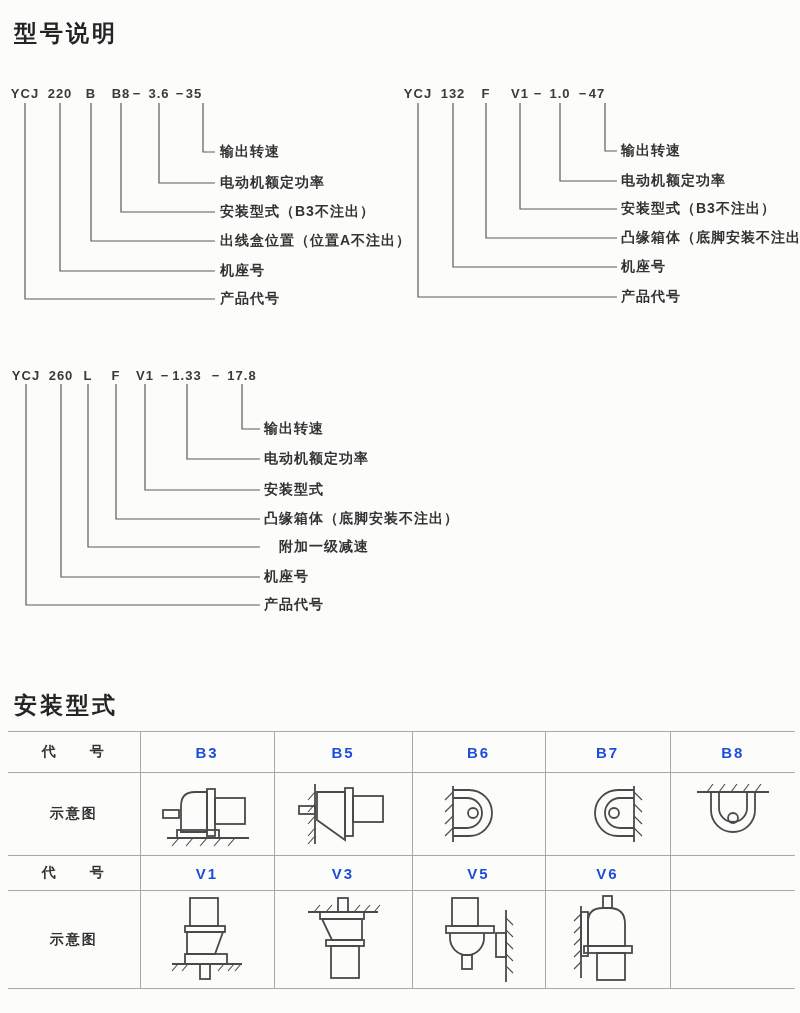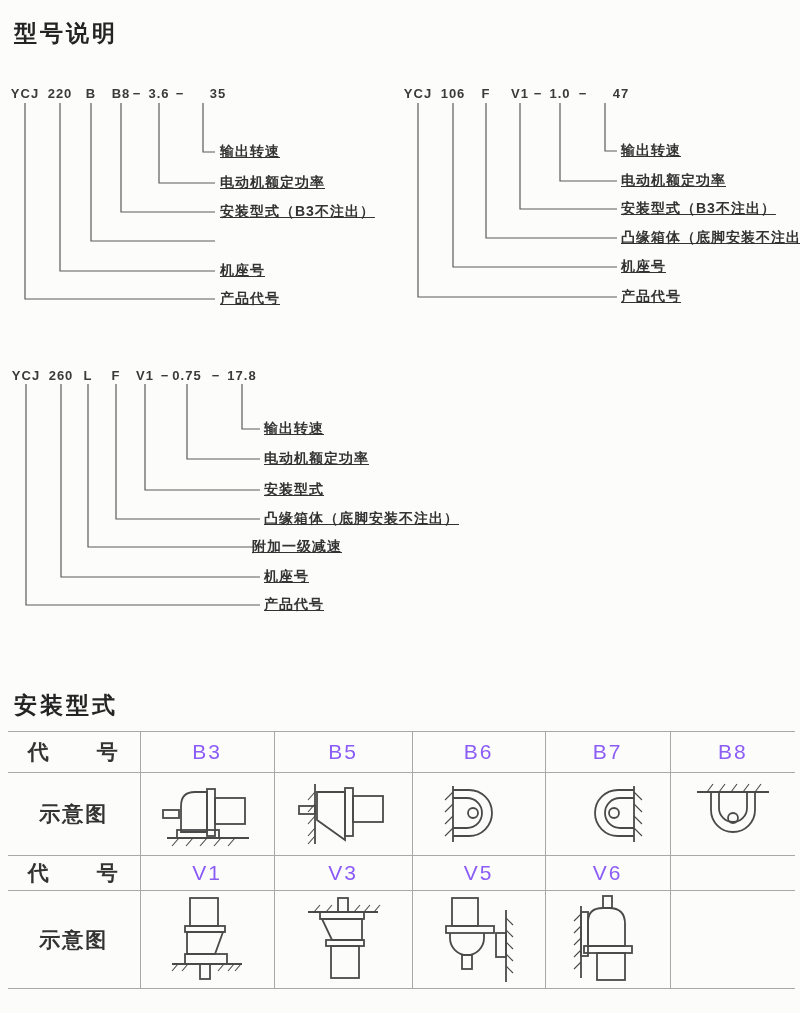--- a/index.html
+++ b/index.html
@@ -5,29 +5,29 @@
   html,body{margin:0;padding:0;background:#fbfbfa;}
   .page{position:relative;width:800px;height:1013px;background:#fcfcfb;overflow:hidden;
         font-family:"Liberation Sans",sans-serif;color:#2d2d2d;}
   .h1{position:absolute;font-size:23px;font-weight:bold;letter-spacing:3px;color:#242424;}
   .diag{position:absolute;}
   .diag svg{position:absolute;left:0;top:0;}
   .lines path{fill:none;stroke:#5a5a5a;stroke-width:1.2;}
   .code{position:absolute;top:0;transform:translateX(-50%);font-size:13px;font-weight:bold;
         letter-spacing:1px;color:#3a3a3a;white-space:nowrap;}
   .dlabel{position:absolute;transform:translateY(-50%);font-size:14px;font-weight:bold;
-        color:#333;white-space:nowrap;letter-spacing:1px;text-decoration:underline;}
+        color:#333;white-space:nowrap;letter-spacing:1px;}
   table.mount{position:absolute;left:8px;top:731px;width:787px;border-collapse:collapse;
         table-layout:fixed;}
   table.mount tr{border-top:1px solid #a8a8a8;}
   table.mount{border-bottom:1px solid #a8a8a8;}
   table.mount td{border-left:1px solid #a8a8a8;text-align:center;vertical-align:middle;padding:0;}
   table.mount td:first-child{border-left:none;}
-  .codehdr{font-size:21px;font-weight:normal;letter-spacing:2px;color:#8b5cf6;}
-  .rowlabel{font-size:21px;font-weight:bold;letter-spacing:2px;color:#333;}
+  .codehdr{font-size:15px;font-weight:bold;letter-spacing:2px;color:#1d4ed8;}
+  .rowlabel{font-size:14px;font-weight:bold;letter-spacing:2px;color:#333;}
   .micon{display:block;margin:0 auto;}
   .micon path,.micon rect,.micon line,.micon polygon,.micon circle
         {fill:none;stroke:#4a4a4a;stroke-width:1.8;}
   .micon .hatch{stroke-width:1.1;}
 </style>
 </head>
 <body>
 
 <div class="page">
 
@@ -42,45 +42,46 @@
         <path d="M149,17 V97 H205"></path>
         <path d="M193,17 V66 H205"></path>
     </svg>
     <span class="code" style="left:15px">YCJ</span>
     <span class="code" style="left:50px">220</span>
     <span class="code" style="left:81px">B</span>
     <span class="code" style="left:111px">B8</span>
     <span class="code" style="left:127px">−</span>
     <span class="code" style="left:149px">3.6</span>
     <span class="code" style="left:170px">−</span>
-    <span class="code" style="left:208px">35</span>
+    <span class="code" style="left:184px">35</span>
     <span class="dlabel" style="left:210px;top:66px">输出转速</span>
     <span class="dlabel" style="left:210px;top:97px">电动机额定功率</span>
     <span class="dlabel" style="left:210px;top:126px">安装型式（B3不注出）</span>
+    <span class="dlabel" style="left:210px;top:155px">出线盒位置（位置A不注出）</span>
     <span class="dlabel" style="left:210px;top:185px">机座号</span>
     <span class="dlabel" style="left:210px;top:213px">产品代号</span>
   </div>
 
   <div class="diag" style="left:405px;top:86px;width:392px;height:232px;">
     <svg class="lines" width="392" height="232">
       <path d="M13,17 V211 H212"></path>
         <path d="M48,17 V181 H212"></path>
         <path d="M81,17 V152 H212"></path>
       <path d="M115,17 V123 H212"></path>
         <path d="M155,17 V95 H212"></path>
         <path d="M200,17 V65 H212"></path>
     </svg>
     <span class="code" style="left:13px">YCJ</span>
-    <span class="code" style="left:48px">106</span>
+    <span class="code" style="left:48px">132</span>
     <span class="code" style="left:81px">F</span>
     <span class="code" style="left:115px">V1</span>
     <span class="code" style="left:133px">−</span>
     <span class="code" style="left:155px">1.0</span>
     <span class="code" style="left:178px">−</span>
-    <span class="code" style="left:216px">47</span>
+    <span class="code" style="left:192px">47</span>
     <span class="dlabel" style="left:216px;top:65px">输出转速</span>
     <span class="dlabel" style="left:216px;top:95px">电动机额定功率</span>
     <span class="dlabel" style="left:216px;top:123px">安装型式（B3不注出）</span>
     <span class="dlabel" style="left:216px;top:152px">凸缘箱体（底脚安装不注出）</span>
     <span class="dlabel" style="left:216px;top:181px">机座号</span>
     <span class="dlabel" style="left:216px;top:211px">产品代号</span>
   </div>
 
   <div class="diag" style="left:10px;top:368px;width:480px;height:252px;">
     <svg class="lines" width="480" height="252">
@@ -91,28 +92,28 @@
         <path d="M135,16 V122 H250"></path>
         <path d="M177,16 V91 H250"></path>
       <path d="M232,16 V61 H250"></path>
     </svg>
     <span class="code" style="left:16px">YCJ</span>
     <span class="code" style="left:51px">260</span>
     <span class="code" style="left:78px">L</span>
     <span class="code" style="left:106px">F</span>
     <span class="code" style="left:135px">V1</span>
     <span class="code" style="left:155px">−</span>
-    <span class="code" style="left:177px">0.75</span>
+    <span class="code" style="left:177px">1.33</span>
     <span class="code" style="left:206px">−</span>
     <span class="code" style="left:232px">17.8</span>
     <span class="dlabel" style="left:254px;top:61px">输出转速</span>
     <span class="dlabel" style="left:254px;top:91px">电动机额定功率</span>
     <span class="dlabel" style="left:254px;top:122px">安装型式</span>
     <span class="dlabel" style="left:254px;top:151px">凸缘箱体（底脚安装不注出）</span>
-    <span class="dlabel" style="left:242px;top:179px">附加一级减速</span>
+    <span class="dlabel" style="left:269px;top:179px">附加一级减速</span>
     <span class="dlabel" style="left:254px;top:209px">机座号</span>
     <span class="dlabel" style="left:254px;top:237px">产品代号</span>
   </div>
 
   <div class="h1" style="left:14px;top:690px;">安装型式</div>
 
   <table class="mount">
     <colgroup>
         <col style="width:132px">
         <col style="width:134px">

